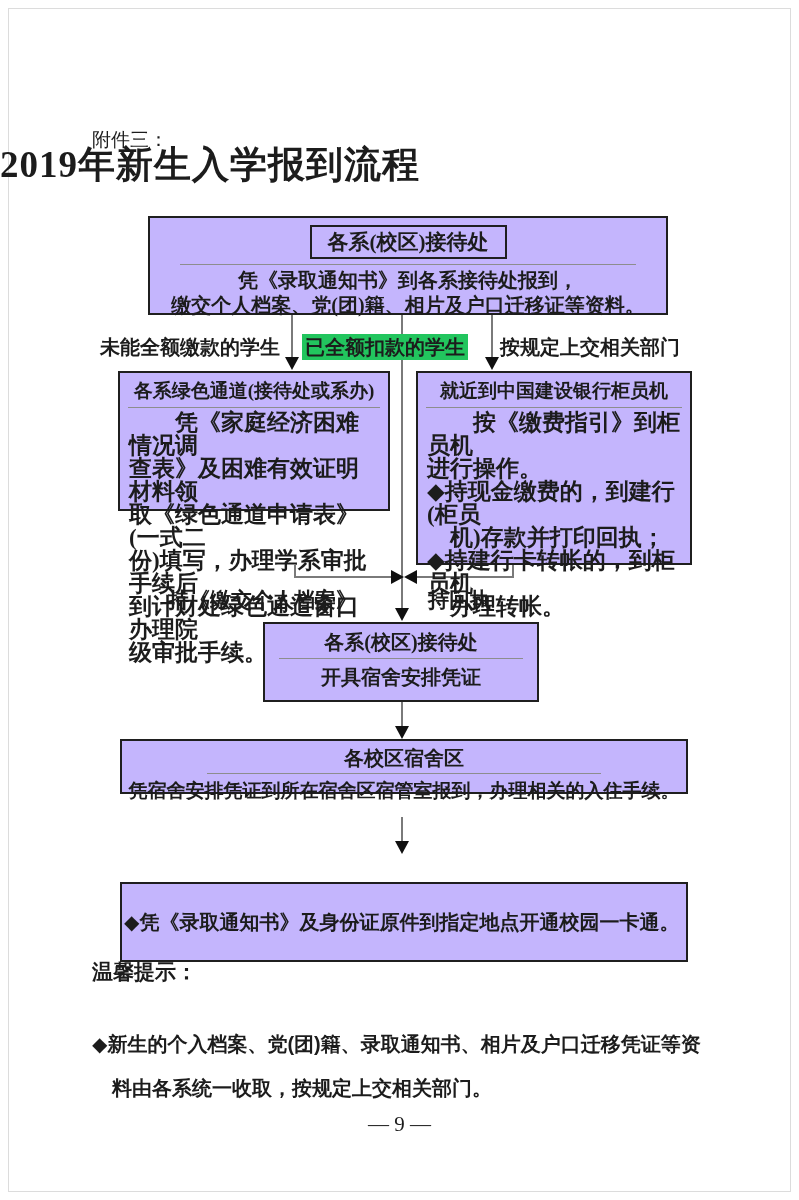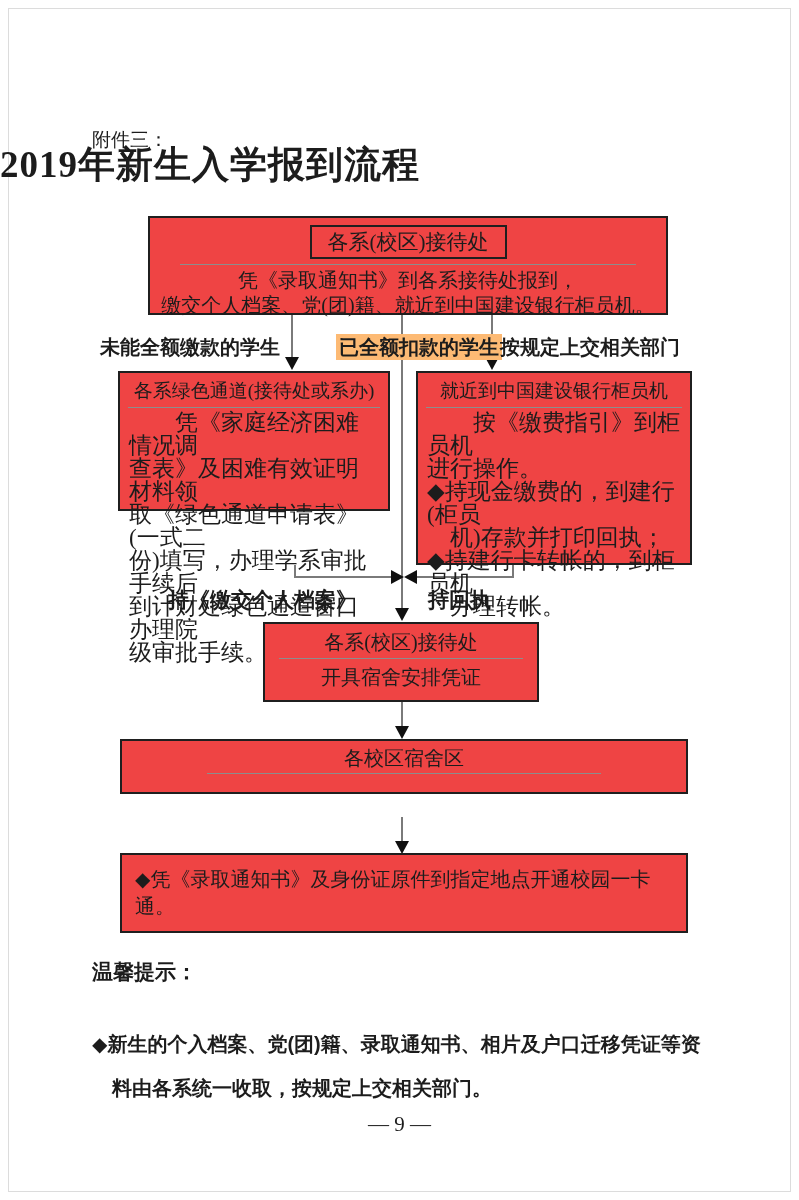--- a/index.html
+++ b/index.html
@@ -7,21 +7,21 @@
     position:relative; width:799px; height:1200px; margin:0 auto;
     background:#fff; overflow:hidden; color:#1c1c1c;
     font-family:"Liberation Serif","DejaVu Serif",serif;
   }
   .frame { position:absolute; inset:8px; border:1px solid #dcdcdc; pointer-events:none; }
   .abs { position:absolute; }
 
   .attachment { left:92px; top:118px; font-family:"Liberation Sans","DejaVu Sans",sans-serif; font-size:19px;margin-top:9px; }
   .title { left:0; right:0; top:140px; font-size:37px; font-weight:bold; letter-spacing:1px; }
 
-  .box { position:absolute; box-sizing:border-box; border:2px solid #1f1f1f; background:#ef4444; }
+  .box { position:absolute; box-sizing:border-box; border:2px solid #1f1f1f; background:#c4b5fd;font-weight:bold; }
   .hdr { text-align:center; }
   .sep { height:0; border-top:1px solid #8d8d8d; }
   .pre { white-space:pre-line; }
 
   
   .box1 { left:148px; top:216px; width:520px; height:99px; text-align:center; }
   .box1 .inner { display:inline-block; margin-top:7px; border:2px solid #1f1f1f; padding:1px 16px; font-size:21px; }
   .box1 .sep { margin:5px 30px 0; }
   .box1 .bd { margin-top:3px; font-size:20px; line-height:25px; }
 
@@ -38,35 +38,35 @@
   .box2 .sep { margin:3px 14px 0; }
   .box2 .bd { margin-top:5px; font-size:20px; }
 
   
   .box3 { left:120px; top:739px; width:568px; height:55px; text-align:center; }
   .box3 .hdr { margin-top:4px; font-size:20px; line-height:26px; }
   .box3 .sep { margin:2px 85px 0; }
   .box3 .bd { margin-top:4px; font-size:19px; }
 
   
-  .box4 { left:120px; top:853px; width:568px; height:80px; display:flex; align-items:center; padding-left:13px; font-size:20px; }
+  .box4 { left:120px; top:882px; width:568px; height:80px; display:flex; align-items:center; padding-left:2px; font-size:20px; }
 
   
   .vline { position:absolute; width:2px; background:#7a7a7a; }
   .hline { position:absolute; height:2px; background:#7a7a7a; }
 
   
   .arr { position:absolute; width:0; height:0; }
   .arr-down  { border-left:7px solid transparent; border-right:7px solid transparent; border-top:13px solid #101010; }
   .arr-right { border-top:7px solid transparent; border-bottom:7px solid transparent; border-left:13px solid #101010; }
   .arr-left  { border-top:7px solid transparent; border-bottom:7px solid transparent; border-right:13px solid #101010; }
 
   
   .flabel { position:absolute; font-weight:bold; font-size:20px; line-height:26px; }
-  .flabel.mid { background:#fdba74; padding:0 3px;margin-left:34px; }
+  .flabel.mid { background:#22c55e; padding:0 3px; }
   .mlabel { position:absolute; font-weight:bold; font-size:21px; line-height:27px; }
 
   
   .tips-h { left:92px; top:958px; font-family:"Liberation Sans","DejaVu Sans",sans-serif; font-weight:bold; font-size:21px; }
   .tips-b { left:92px; top:1022px; width:630px; font-family:"Liberation Sans","DejaVu Sans",sans-serif; font-weight:bold; font-size:20px; line-height:44px; white-space:pre-line; }
 
   .pageno { left:0; right:0; top:1112px; text-align:center; font-size:21px; }
 </style>
 </head>
 <body>
@@ -100,21 +100,21 @@
 
   <div class="vline" style="left:401px; top:702px; height:26px;"></div>
   <div class="arr arr-down" style="left:395px; top:726px;"></div>
   <div class="vline" style="left:401px; top:817px; height:26px;"></div>
   <div class="arr arr-down" style="left:395px; top:841px;"></div>
 
   <div class="box box1">
     <span class="inner">各系(校区)接待处</span>
     <div class="sep"></div>
     <div class="bd pre">凭《录取通知书》到各系接待处报到，
-缴交个人档案、党(团)籍、就近到中国建设银行柜员机。</div>
+缴交个人档案、党(团)籍、相片及户口迁移证等资料。</div>
   </div>
 
   <div class="box boxL">
     <div class="hdr">各系绿色通道(接待处或系办)</div>
     <div class="sep"></div>
     <div class="bd pre">　　凭《家庭经济困难情况调
 查表》及困难有效证明材料领
 取《绿色通道申请表》(一式二
 份)填写，办理学系审批手续后
 到计财处绿色通道窗口办理院
@@ -134,20 +134,21 @@
 
   <div class="box box2">
     <div class="hdr">各系(校区)接待处</div>
     <div class="sep"></div>
     <div class="bd">开具宿舍安排凭证</div>
   </div>
 
   <div class="box box3">
     <div class="hdr">各校区宿舍区</div>
     <div class="sep"></div>
+    <div class="bd">凭宿舍安排凭证到所在宿舍区宿管室报到，办理相关的入住手续。</div>
   </div>
 
   <div class="box box4">
     <div>◆凭《录取通知书》及身份证原件到指定地点开通校园一卡通。</div>
   </div>
 
   <div class="abs tips-h">温馨提示：</div>
   <div class="abs tips-b">◆新生的个入档案、党(团)籍、录取通知书、相片及户口迁移凭证等资
 　料由各系统一收取，按规定上交相关部门。</div>
 

